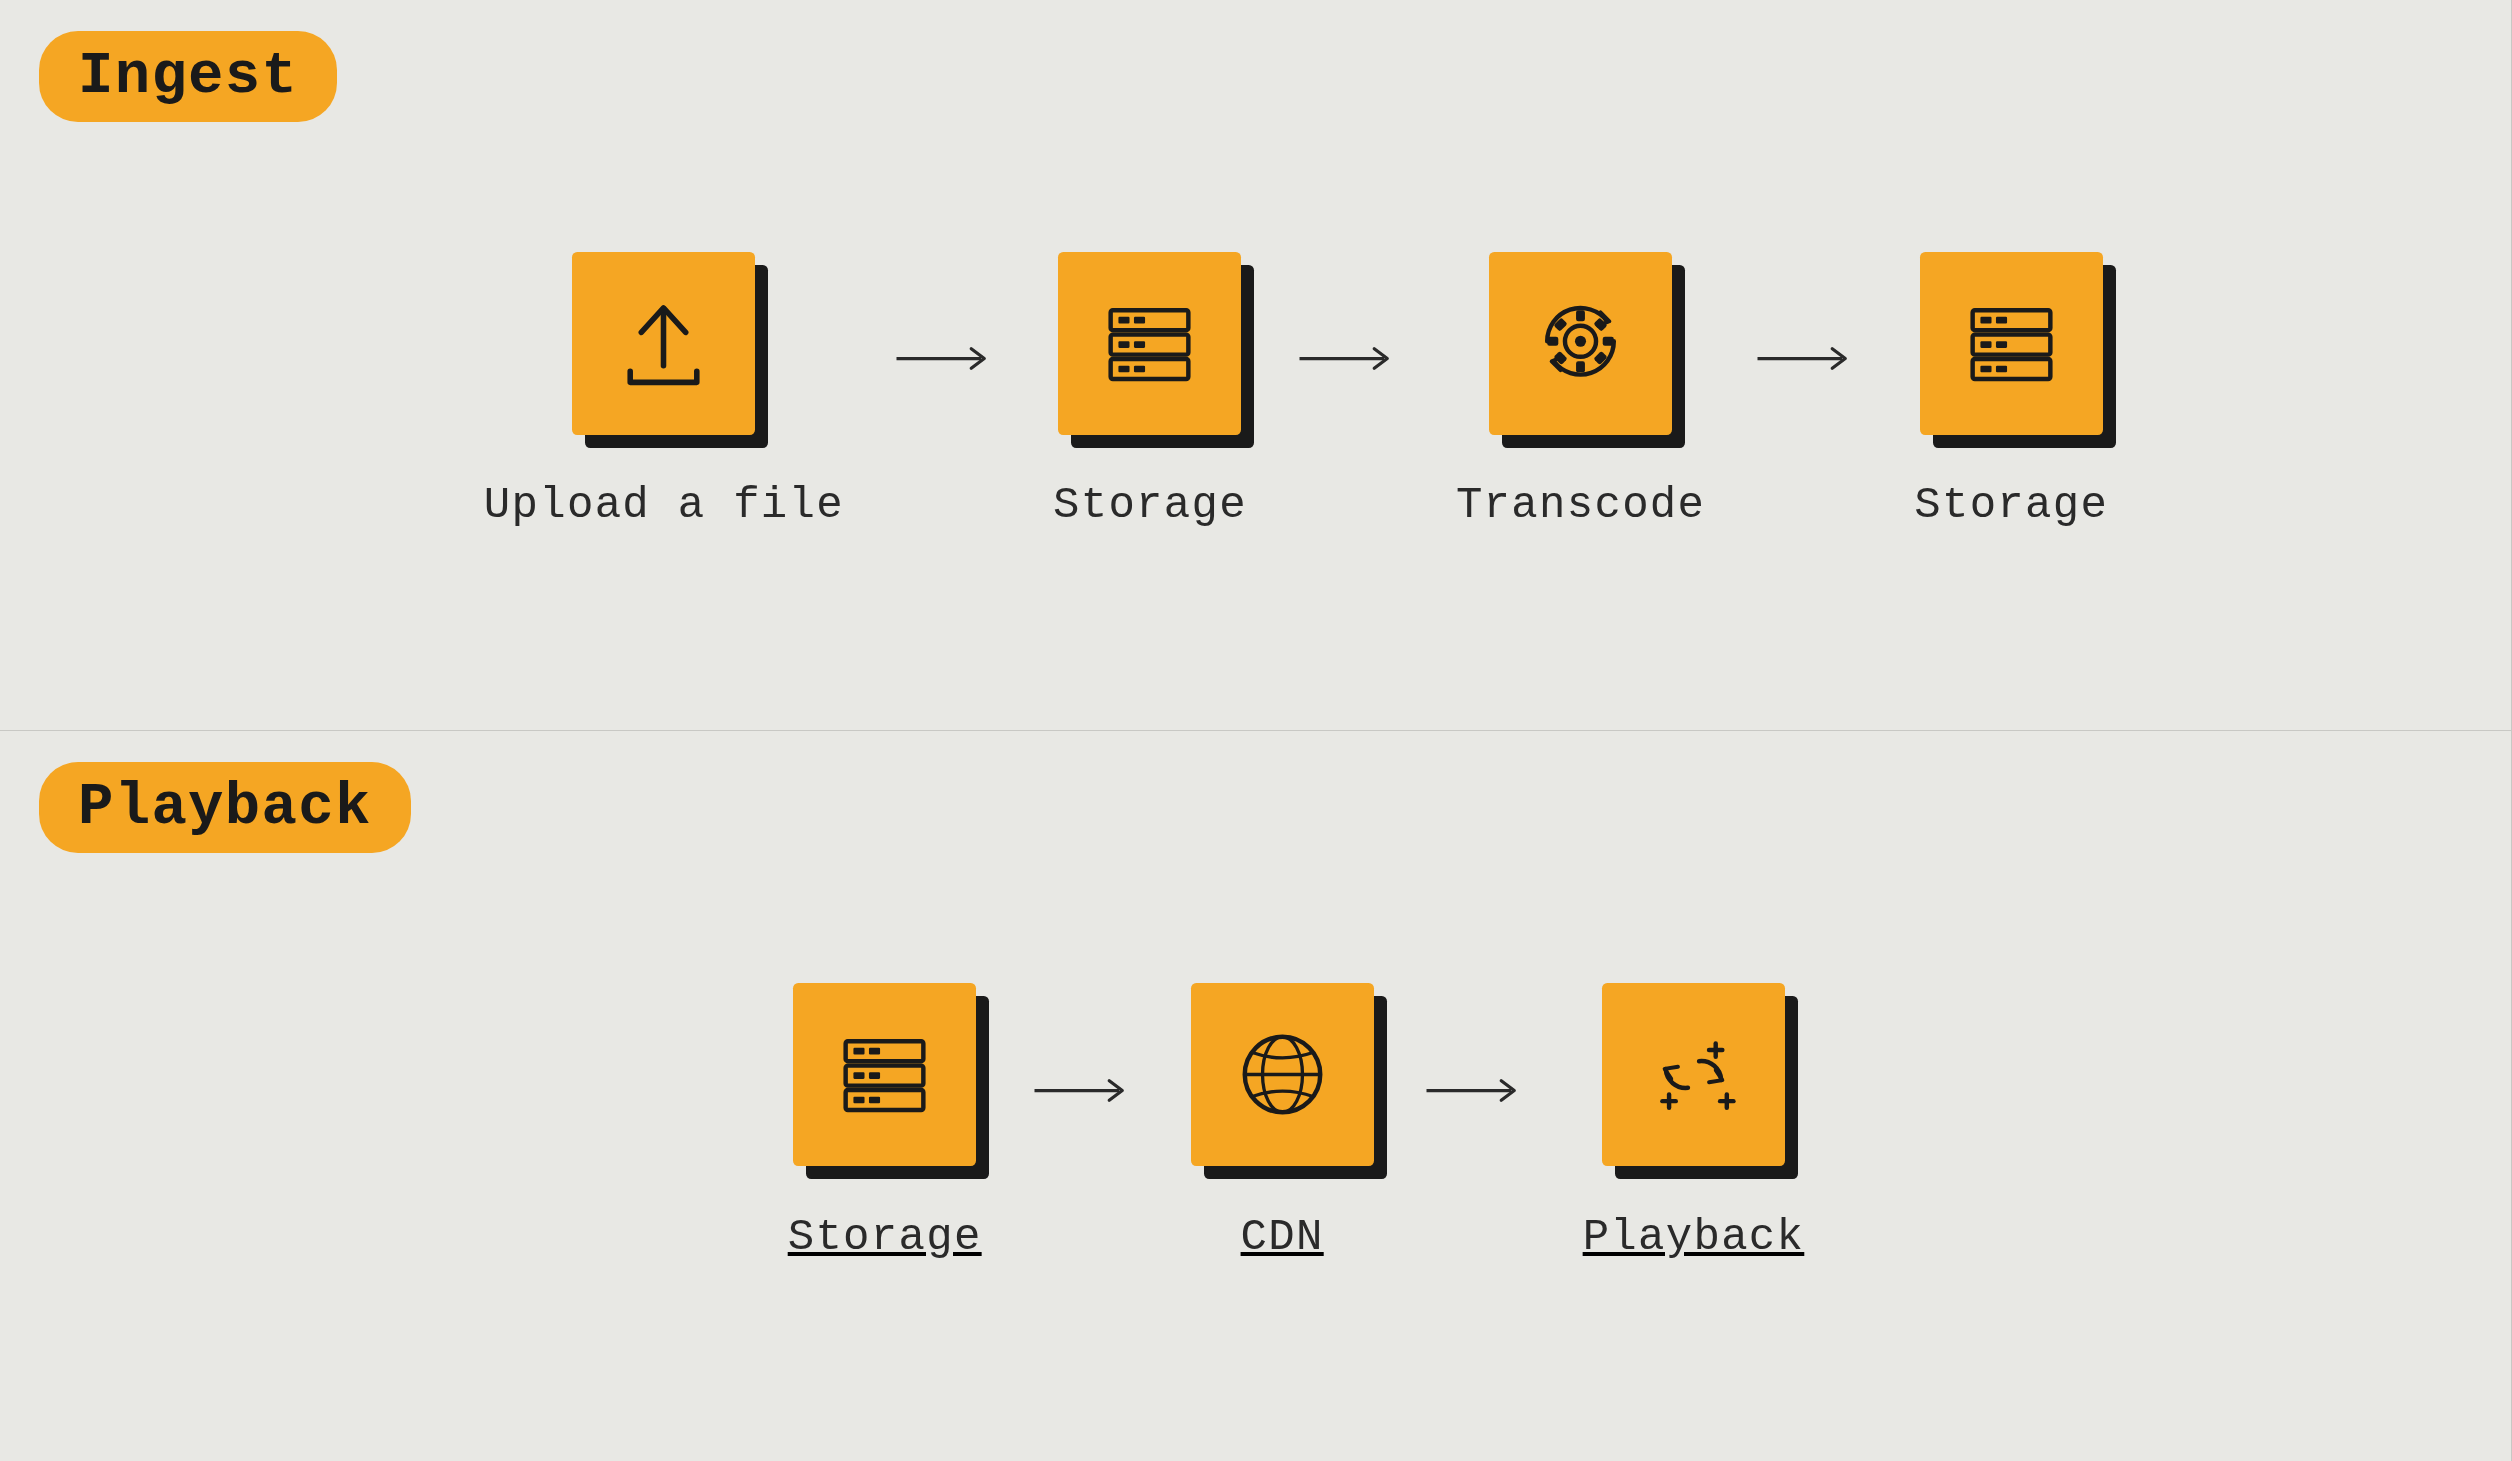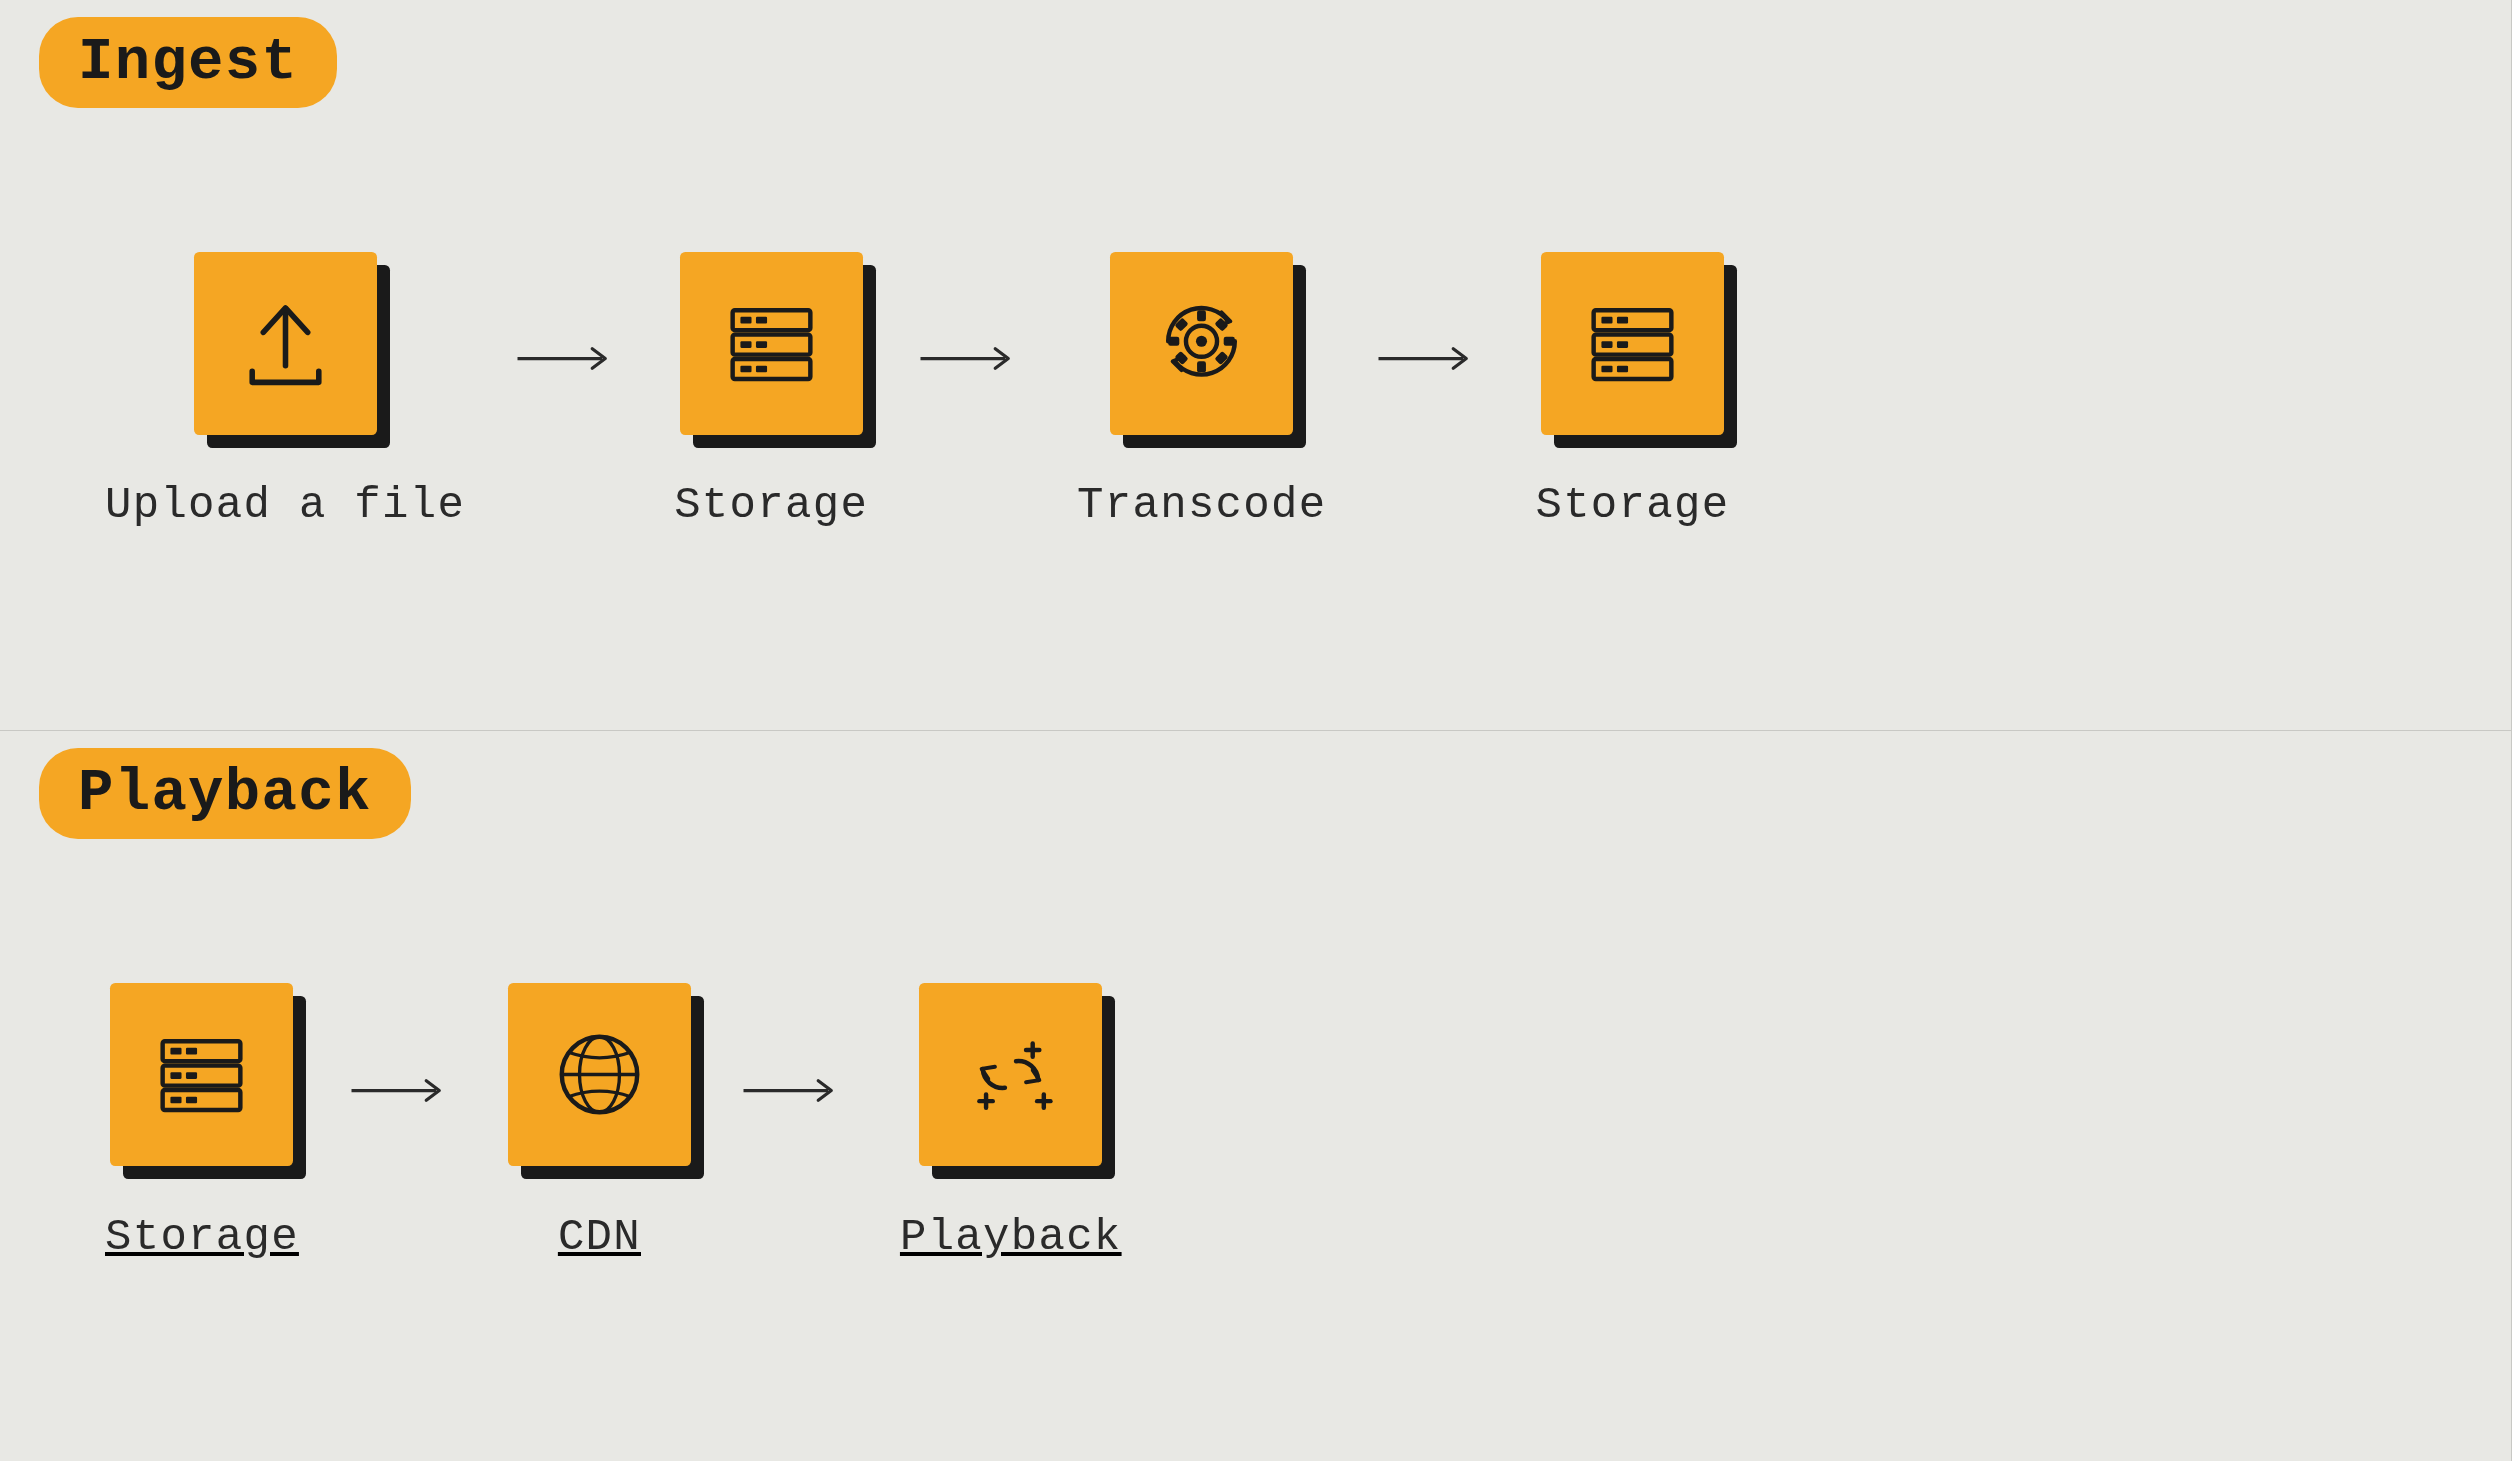--- a/index.html
+++ b/index.html
@@ -21,40 +21,40 @@
 
     
     .section {
       position: relative;
       border-bottom: 1.3px solid #c8c8c4;
       flex: 1;
     }
 
     .section-header {
       position: absolute;
-      top: 17px;
+      top: 31px;
       left: 39px;
     }
 
     .section-label {
       background-color: #f5a623;
       color: #1a1a1a;
       font-size: 59px;
       font-weight: bold;
       padding: 11.8px 39px;
       border-radius: 39px;
       display: inline-block;
       letter-spacing: 1.3px;
     }
 
     .flow-container {
       display: flex;
       align-items: center;
-      justify-content: flex-start;
-      padding-left: 105px;
+      justify-content: center;
+      padding-left: 80px;
       padding-top: 52px;
       gap: 52px;
       height: 100%;
     }
 
     .flow-item {
       display: flex;
       flex-direction: column;
       align-items: center;
       gap: 26px;

